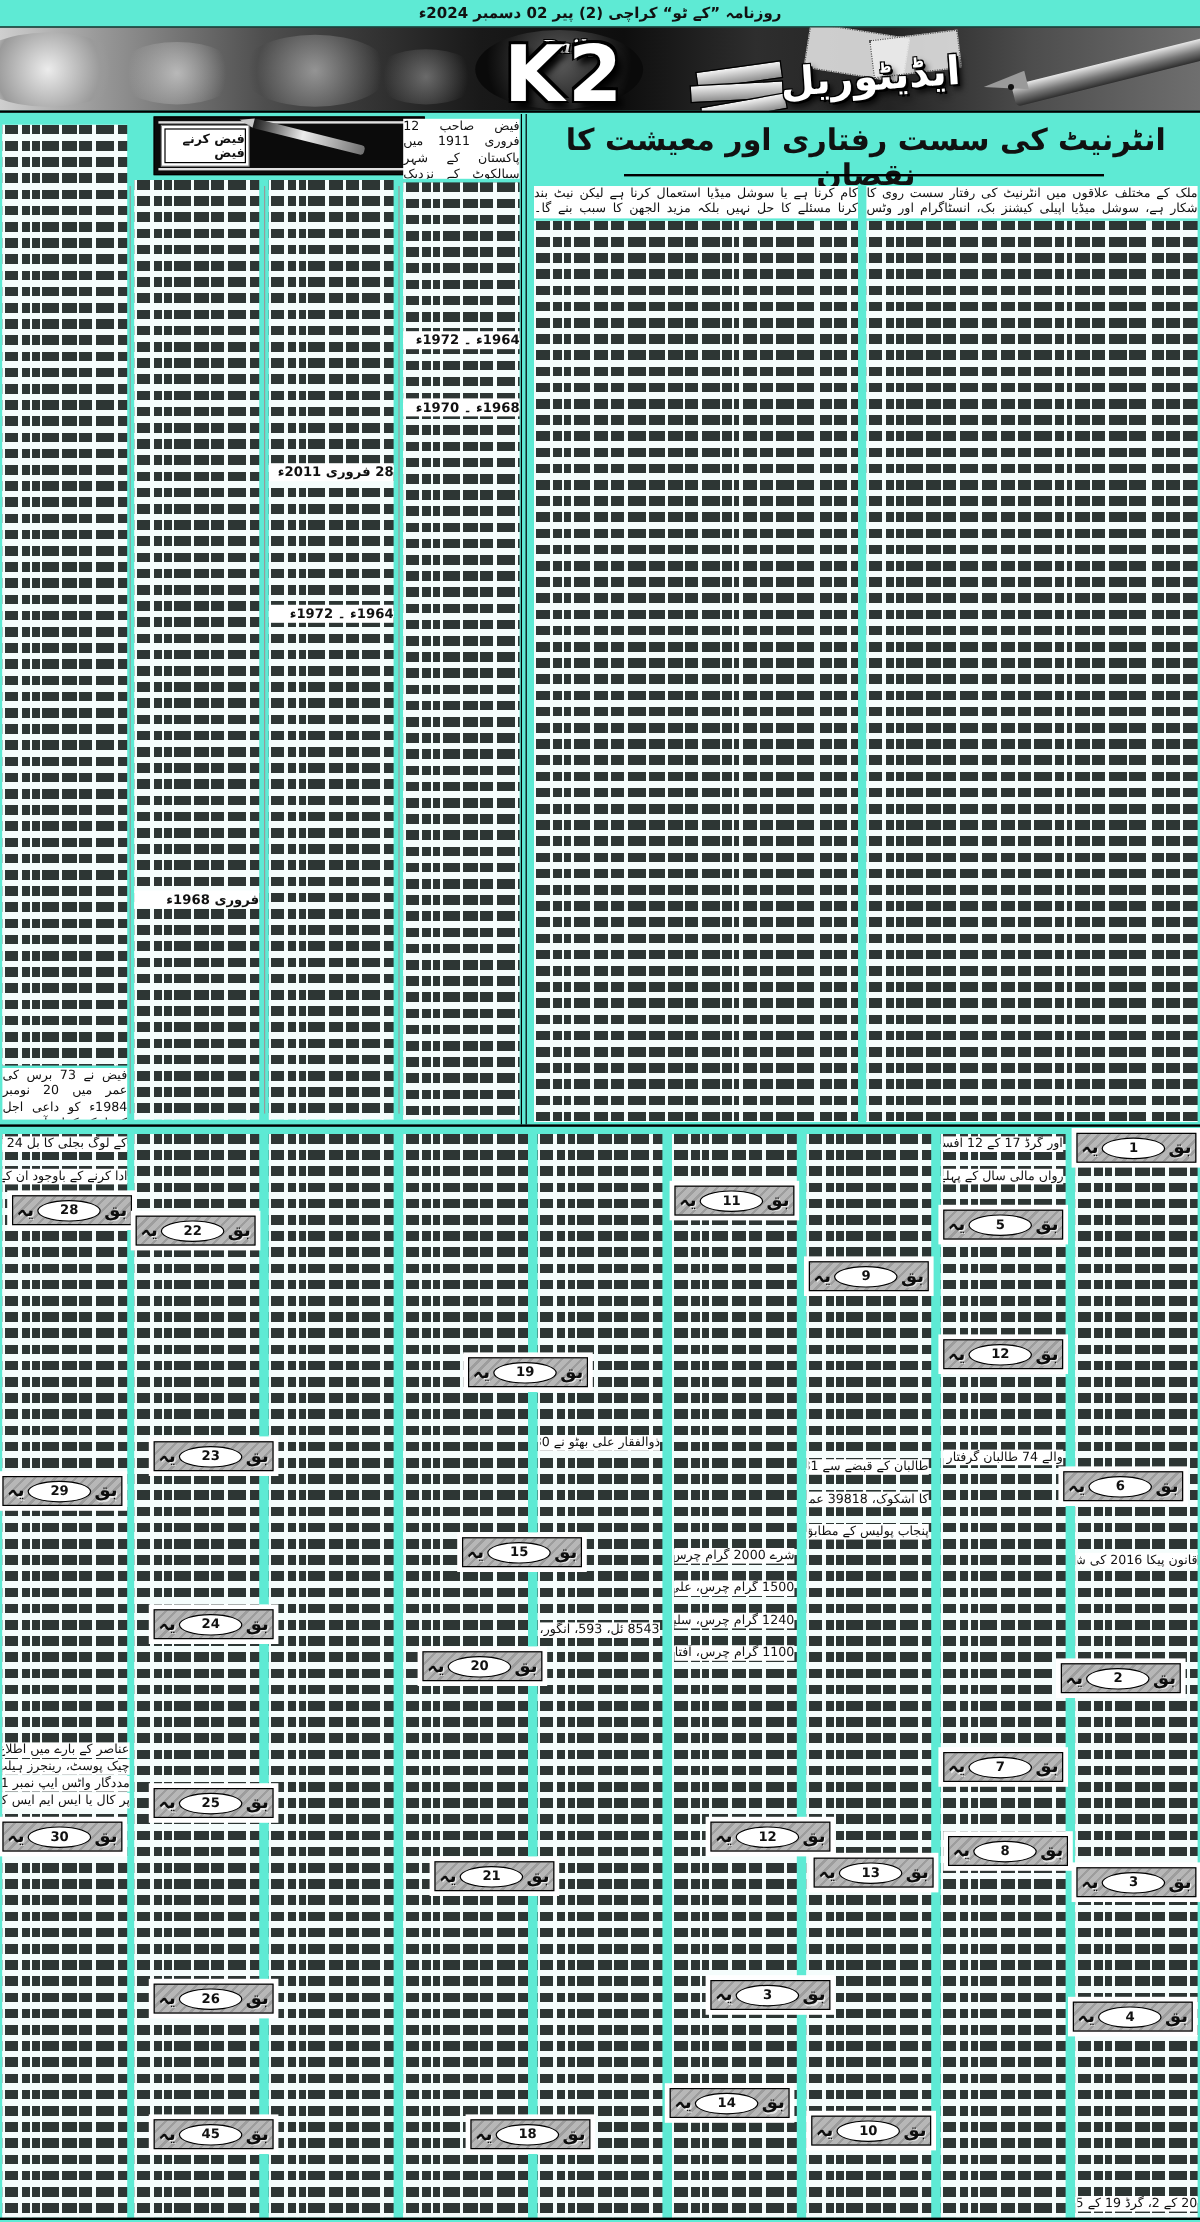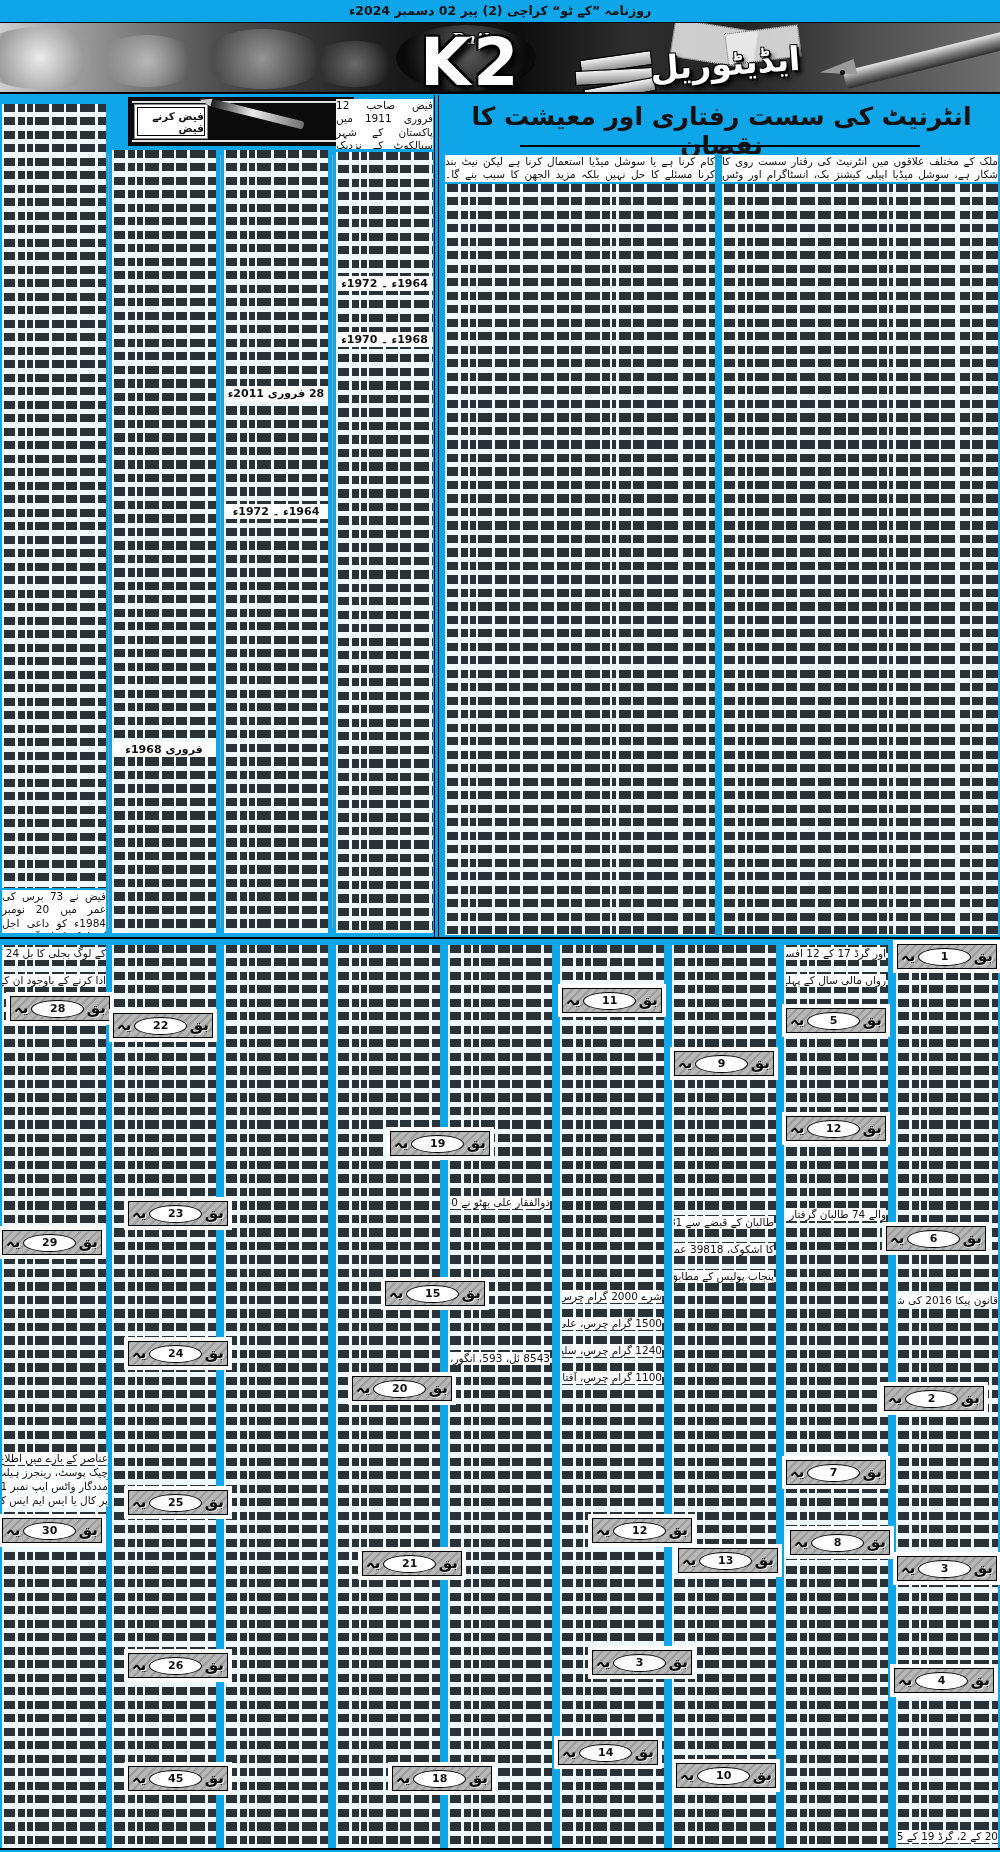--- a/index.html
+++ b/index.html
@@ -1,16 +1,16 @@
 <!DOCTYPE html>
 <html lang="ur"><head>
 <meta charset="utf-8">
 <style>
   html,body{margin:0;padding:0;background:#ddd;}
-  .page{position:relative;width:1000px;height:1852px;margin:0 auto;background:#0ea5e9;
+  .page{position:relative;width:1000px;height:1852px;margin:0 auto;background:#5eead4;
         font-family:"DejaVu Sans",sans-serif;color:#111;overflow:hidden;}
   
   .dateline{position:absolute;left:0;top:0;width:1000px;height:21px;line-height:21px;
             text-align:center;font-size:12.5px;font-weight:bold;direction:rtl;}
   
   .masthead{position:absolute;left:0;top:22px;width:1000px;height:69px;overflow:hidden;
             border-top:1px solid #000;border-bottom:2px solid #000;
             background:linear-gradient(90deg,#cfcfcf 0%,#9a9a9a 8%,#4e4e4e 22%,#191919 40%,
                        #0e0e0e 52%,#2e2e2e 63%,#232323 74%,#4d4d4d 86%,#6f6f6f 100%);}
   .blob{position:absolute;border-radius:50%;}
@@ -33,21 +33,21 @@
   .mh-nib-dot{position:absolute;left:840px;top:47px;width:5px;height:5px;border-radius:50%;background:#111;}
   
   .sim{position:absolute;opacity:.94;
     background:
      repeating-linear-gradient(90deg,#fff 0 2px,transparent 2px 13px,#fff 13px 16px,transparent 16px 31px,#fff 31px 33px,transparent 33px 47px,#fff 47px 50px,transparent 50px 62px),
      repeating-linear-gradient(90deg,transparent 0 23px,#fff 23px 25px,transparent 25px 71px),
      repeating-linear-gradient(180deg,#2b2b2b 0 8px,#fff 8px 13.5px);}
   .rt{position:absolute;direction:rtl;text-align:justify;font-size:10.5px;line-height:13.4px;overflow:hidden;background:#fff;}
   .snip{position:absolute;direction:rtl;background:#fff;font-size:10.5px;line-height:13px;
         white-space:nowrap;overflow:hidden;z-index:2;}
-  .subline{position:absolute;background:#fff;direction:rtl;text-align:center;font-weight:bold;
+  .subline{position:absolute;background:#fff;direction:rtl;text-align:right;font-weight:bold;
         font-size:11px;line-height:15px;z-index:2;}
   
   .vrule{position:absolute;width:3px;border-left:1px solid #000;border-right:1px solid #000;}
   .crule{position:absolute;width:1px;background:#9a9a9a;}
   .hrule{position:absolute;height:2px;background:#000;}
   
   .headline{position:absolute;direction:rtl;text-align:center;font-weight:bold;font-size:25px;}
   .headline-rule{position:absolute;height:2px;background:#000;}
   
   .byline-banner{position:absolute;background:#0b0b0b;border:1px solid #000;}

